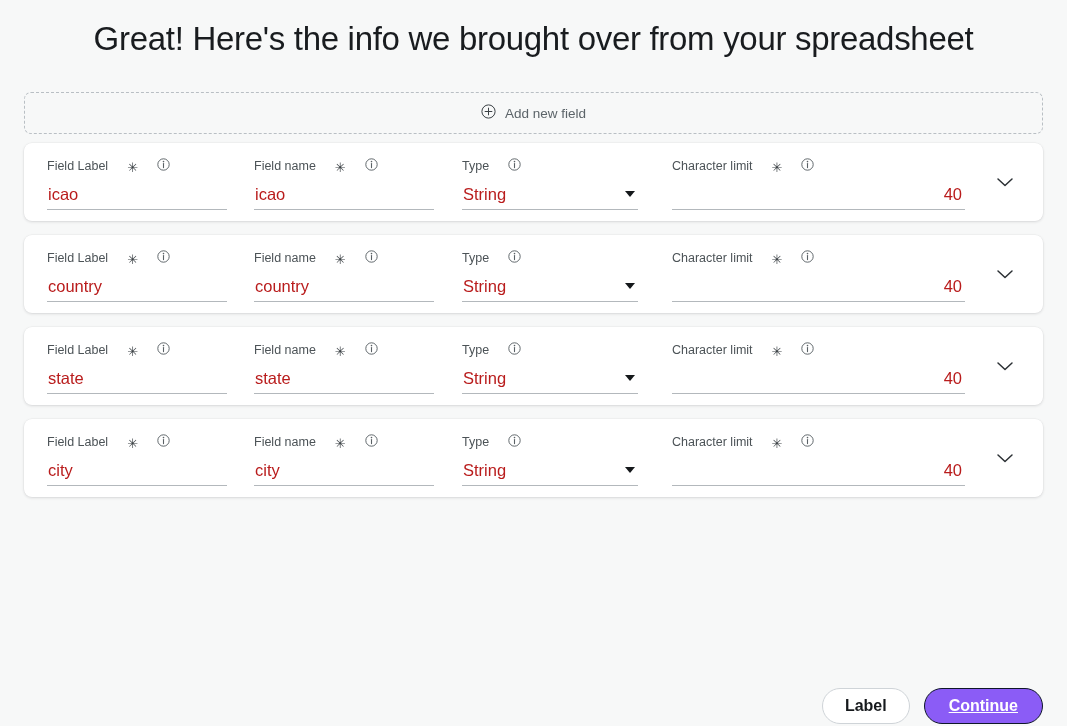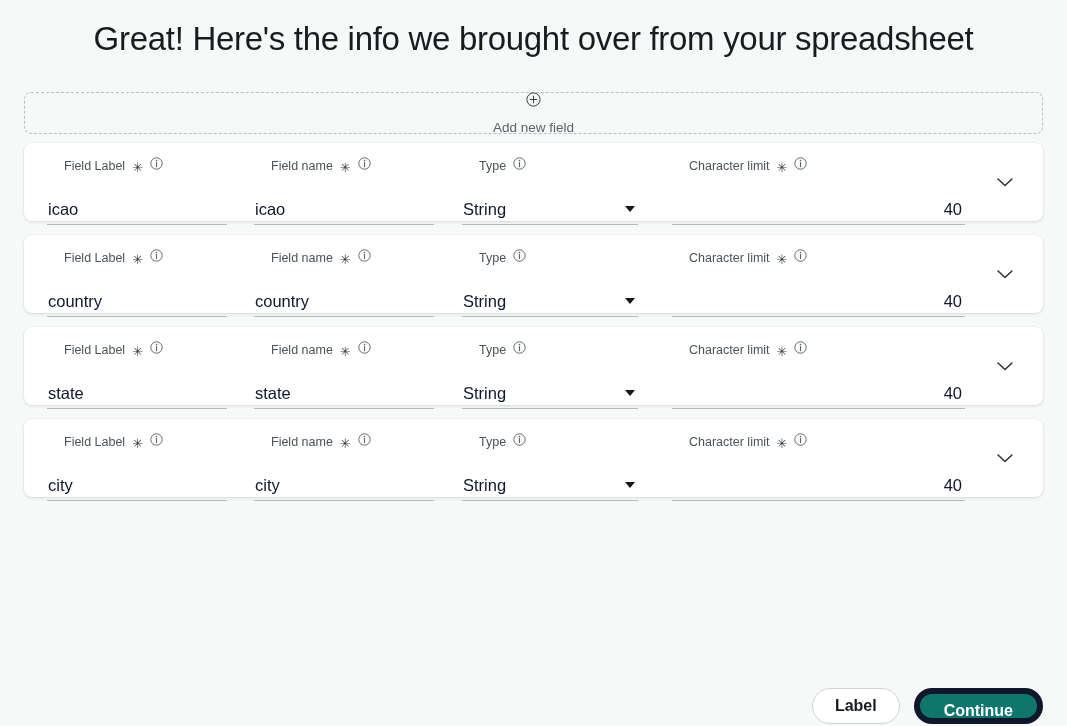--- a/index.html
+++ b/index.html
@@ -53,21 +53,20 @@
     margin-top: 33px;
     height: 42px;
     border: 1px dashed #b9bfc4;
     border-radius: 7px;
     background: #f7f8f8;
     display: flex;
     align-items: center;
     justify-content: center;
     gap: 9px;
     cursor: pointer;
-    flex-direction: column;
   }
   .add-field-label {
     font-size: 13.5px;
     color: #5c6469;
   }
   .plus-icon { display: block; }
 
   
   .fields { margin-top: 9px; }
   .field-card {
@@ -100,45 +99,44 @@
     width: 177px;
   }
   .col-limit {
     position: absolute;
     left: 648px;
     width: 293px;
   }
 
   .field-head {
     display: flex;
-    align-items: flex-end;
-    gap: 7px;
+    align-items: center;
+    gap: 19px;
     height: 14px;
     font-size: 12.5px;
     color: #4c5357;
     white-space: nowrap;
-    margin-left: 17px;
   }
   .asterisk {
     font-size: 13px;
     color: #3b4145;
     line-height: 1;
     position: relative;
     top: 1px;
   }
   .info-icon { display: block; flex: 0 0 auto; }
 
   .field-input {
-    margin-top: 23px;
+    margin-top: 8px;
     height: 29px;
     border-bottom: 1px solid #b3b8bc;
     display: flex;
     align-items: center;
     font-size: 16.5px;
-    color: #0f172a;
+    color: #b91c1c;
     padding: 0 1px 2px 1px;
   }
   .col-label .field-input,
   .col-name .field-input { width: 180px; }
   .col-type .field-input {
     width: 176px;
     justify-content: space-between;
     padding-right: 3px;
   }
   .col-limit .field-input {
@@ -181,24 +179,25 @@
     padding: 0 22px;
     cursor: pointer;
     line-height: 34px;
   }
   .btn-cancel {
     background: #ffffff;
     border: 1px solid #cfd4d8;
     color: #16191c;
   }
   .btn-continue {
-    background: #0f766e;
-    border: 6px solid #0f172a;
+    background: #8b5cf6;
+    border: 1px solid #0f172a;
     color: #ffffff;
     padding: 0 24px;
+    text-decoration: underline;
   }
 </style>
 </head>
 <body>
 
 <div class="page">
 
   <h1 class="page-title">Great! Here's the info we brought over from your spreadsheet</h1>
 
   <div class="add-field">

